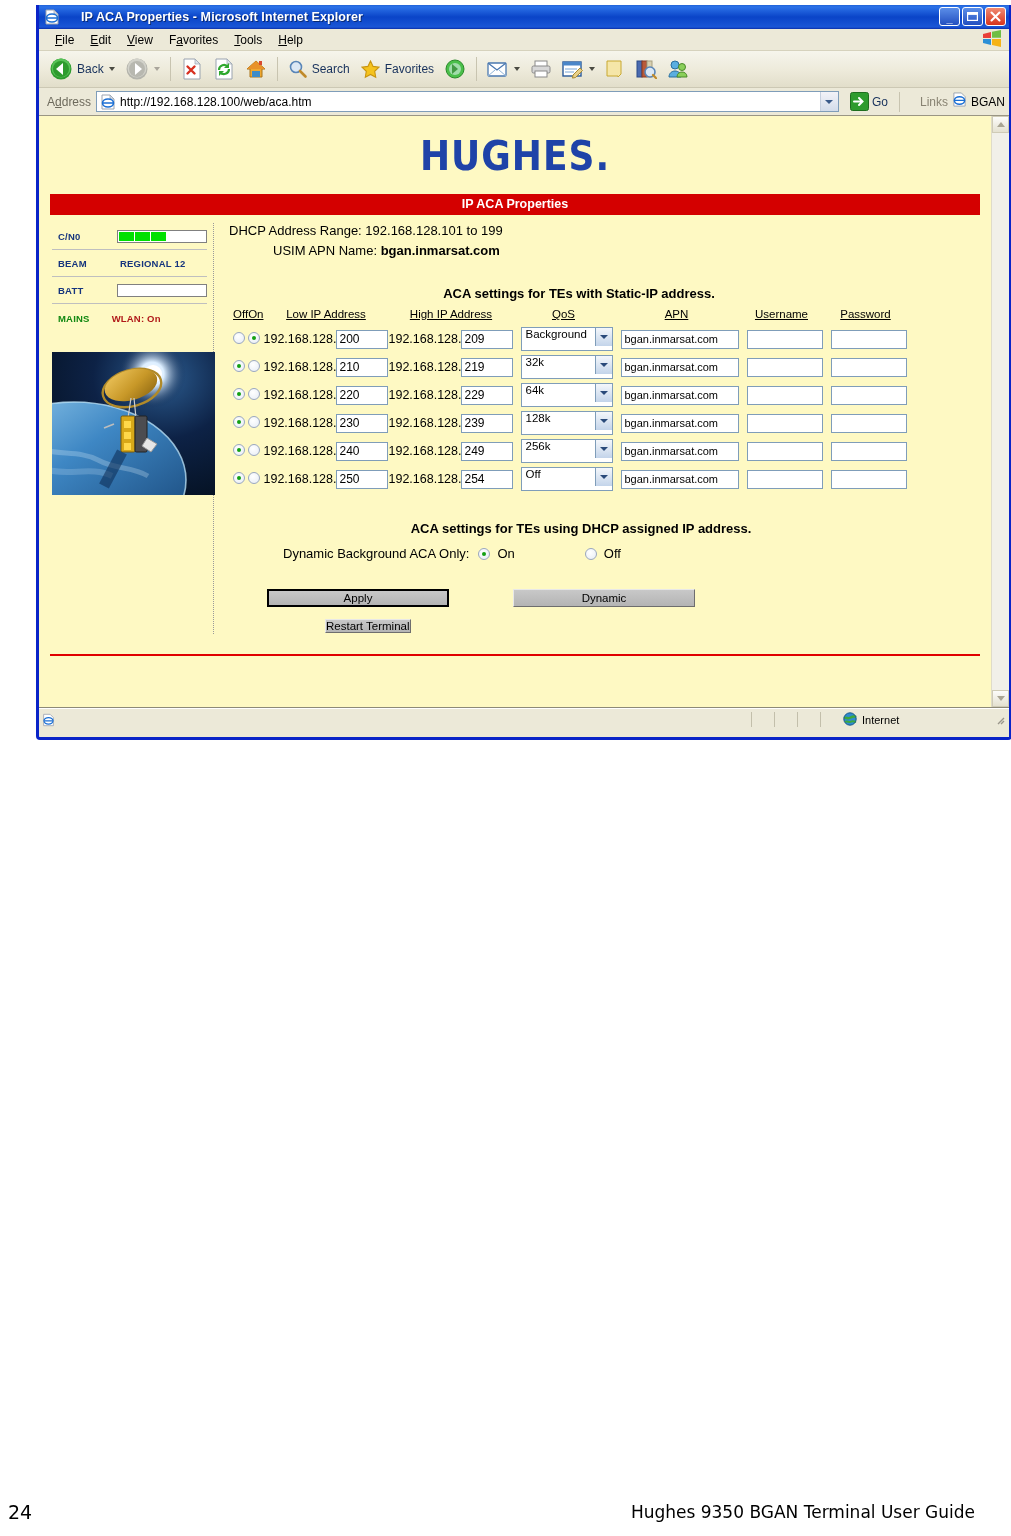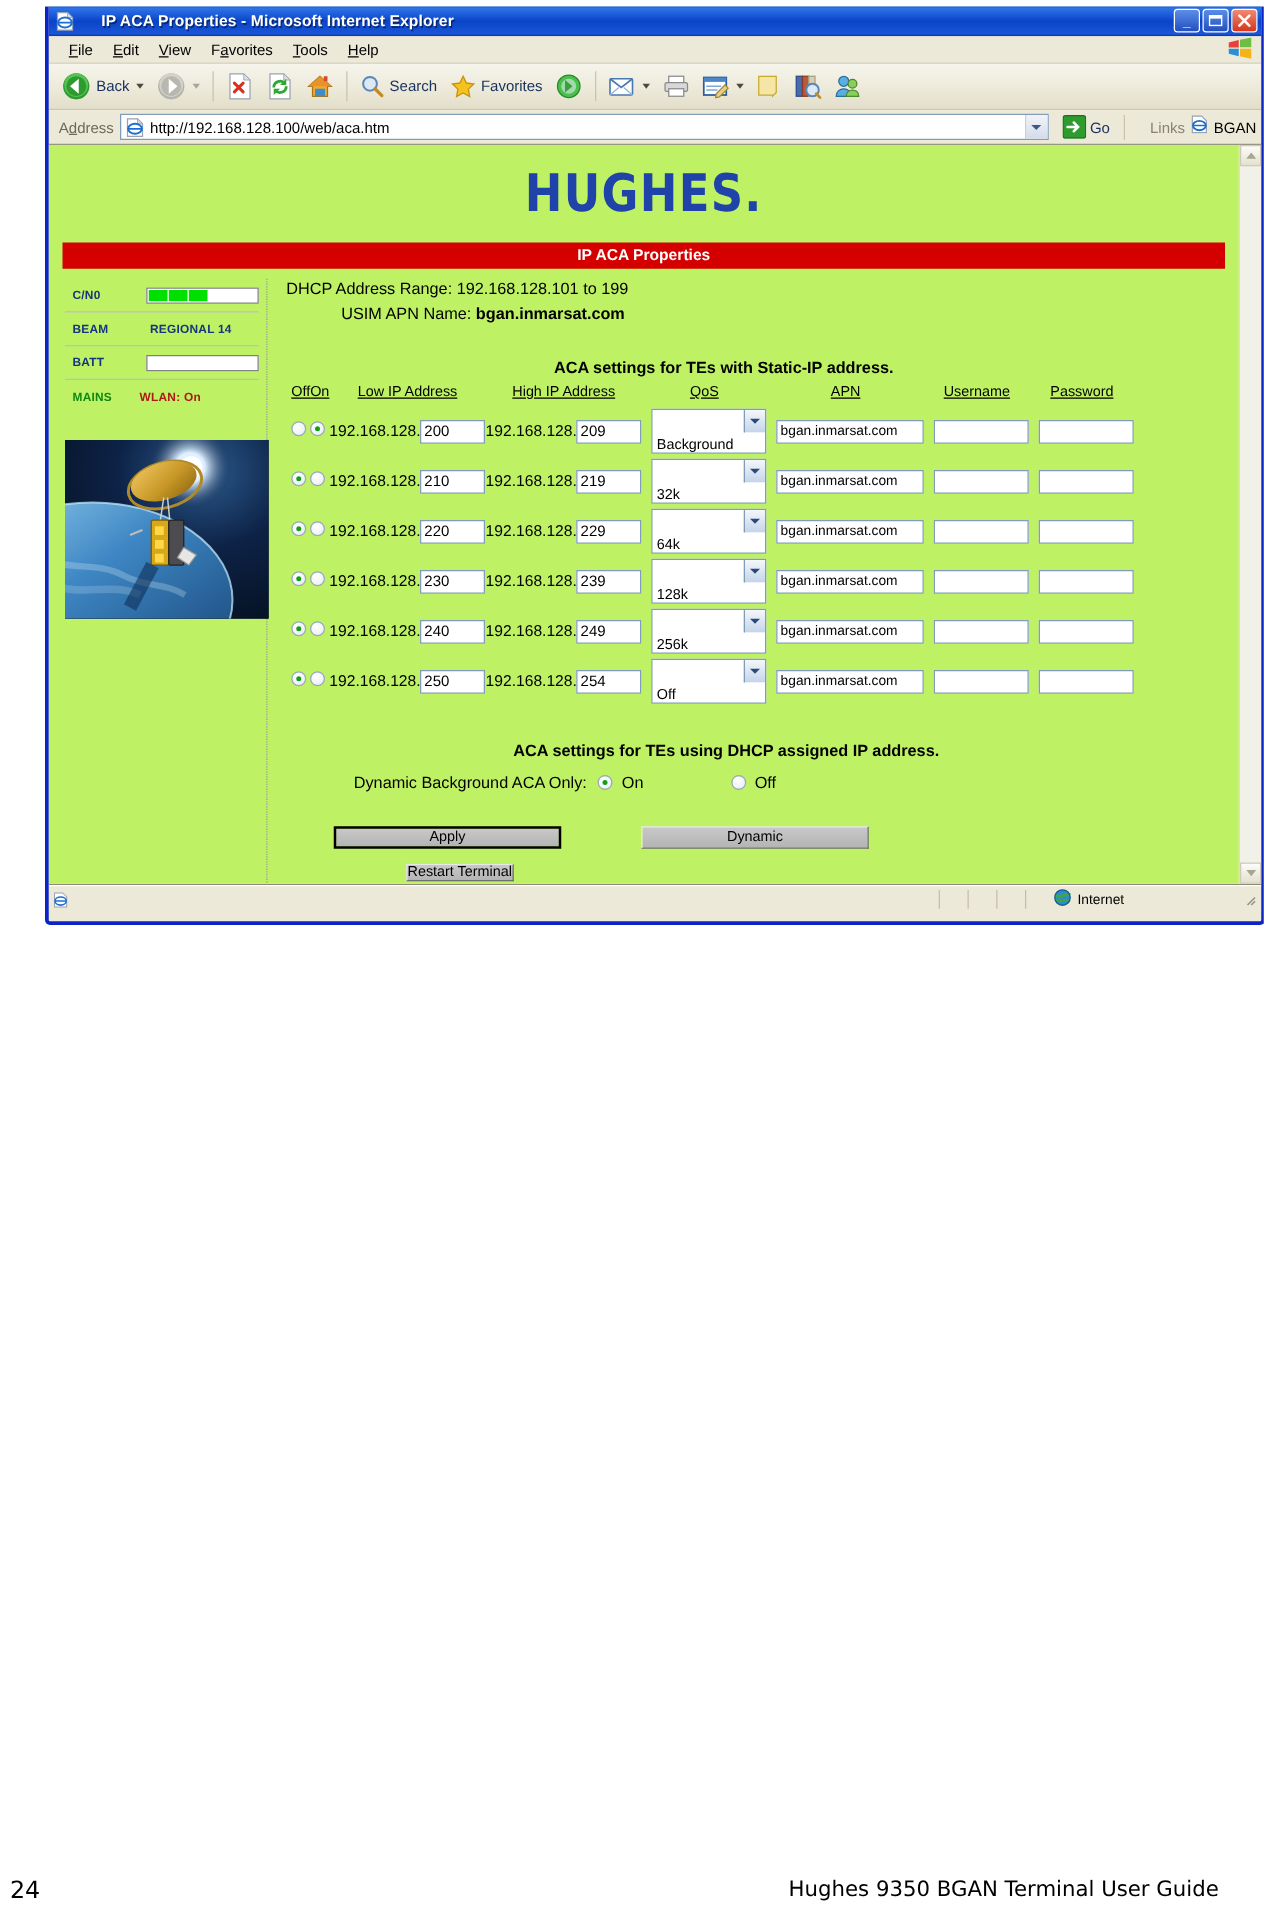--- a/index.html
+++ b/index.html
@@ -55,21 +55,21 @@
   .go-btn{display:flex;align-items:center;gap:3px;padding:0 6px;}
   .go-btn .glabel{font-size:12px;color:#17315c;}
   .linksbox{display:flex;align-items:center;gap:4px;padding-left:8px;
             border-left:1px solid #C8C4B0;height:20px;}
   .linksbox .ltxt{font-size:12px;color:#888372;margin-left:12px;}
   .linksbox .bgan{font-size:12px;color:#000;}
 
   
   .viewport{position:relative;height:591px;background:#fff;border:1px solid #8D8A78;
             border-top:none;border-left:none;border-right:none;display:flex;}
-  .pagearea{flex:1;position:relative;overflow:hidden;background:#bef264;}
+  .pagearea{flex:1;position:relative;overflow:hidden;background:#fef9c3;}
 
   
   .vscroll{width:17px;background:#F1F0E9;border-left:1px solid #DFDCC9;
            display:flex;flex-direction:column;justify-content:space-between;}
   .vsbtn{height:17px;background:linear-gradient(180deg,#FCFCFA,#E4E1D0);
          border:1px solid #CFCBB6;box-sizing:border-box;
          display:flex;align-items:center;justify-content:center;}
   .vsarrow{width:0;height:0;border-left:4px solid transparent;border-right:4px solid transparent;}
   .vsarrow.up{border-bottom:5px solid #A9A593;}
   .vsarrow.dn{border-top:5px solid #A9A593;}
@@ -136,22 +136,22 @@
   .ipprefix{font-size:12.5px;color:#000;padding:0 1px 0 8px;white-space:nowrap;}
   .tinput{width:52px;height:19px;border:1px solid #7F9DB9;background:#fff;
           font-size:12px;font-family:"Liberation Sans",sans-serif;color:#000;
           padding:0 2px;box-sizing:border-box;}
   .apn-input{width:118px;height:19px;border:1px solid #7F9DB9;background:#fff;
              font-size:11px;font-family:"Liberation Sans",sans-serif;color:#000;
              padding:0 2px;box-sizing:border-box;}
   .up-input{width:76px;height:19px;border:1px solid #7F9DB9;background:#fff;
             font-size:11px;font-family:"Liberation Sans",sans-serif;
             padding:0 2px;box-sizing:border-box;}
-  .selwrap{width:92px;height:36px;border:1px solid #7F9DB9;background:#fff;
-           display:flex;align-items:flex-end;box-sizing:border-box;position:relative;}
+  .selwrap{width:92px;height:24px;border:1px solid #7F9DB9;background:#fff;
+           display:flex;align-items:flex-start;box-sizing:border-box;position:relative;}
   .selwrap .sv{font-size:11.5px;color:#000;padding-left:3px;white-space:nowrap;}
   .selwrap .sbtn{position:absolute;right:0;top:0;width:16px;height:18px;
                  background:linear-gradient(180deg,#F4F7FB,#C3D4EA);
                  border-left:1px solid #7F9DB9;display:flex;align-items:center;
                  justify-content:center;}
   .selarrow{width:0;height:0;border-left:4px solid transparent;border-right:4px solid transparent;
             border-top:4px solid #2A4A7A;}
   .sect-title2{font-size:13px;font-weight:bold;color:#000;text-align:center;
                margin:28px 0 10px;padding-right:56px;}
   .dynrow{display:flex;align-items:center;font-size:13px;color:#000;padding-left:56px;}
@@ -391,21 +391,21 @@
               <span class="stat-lbl">C/N0</span>
               <span class="sigbar">
                 <span class="sigseg"></span>
                 <span class="sigseg"></span>
                 <span class="sigseg"></span>
               </span>
             </div>
 
             <div class="stat-row">
               <span class="stat-lbl">BEAM</span>
-              <span class="beam-val">REGIONAL 14</span>
+              <span class="beam-val">REGIONAL 12</span>
             </div>
 
             <div class="stat-row">
               <span class="stat-lbl">BATT</span>
               <span class="battbar"></span>
             </div>
 
             <div class="mains-row">
               <span class="mains-txt">MAINS</span>
               <span class="wlan-txt">WLAN: On</span>

